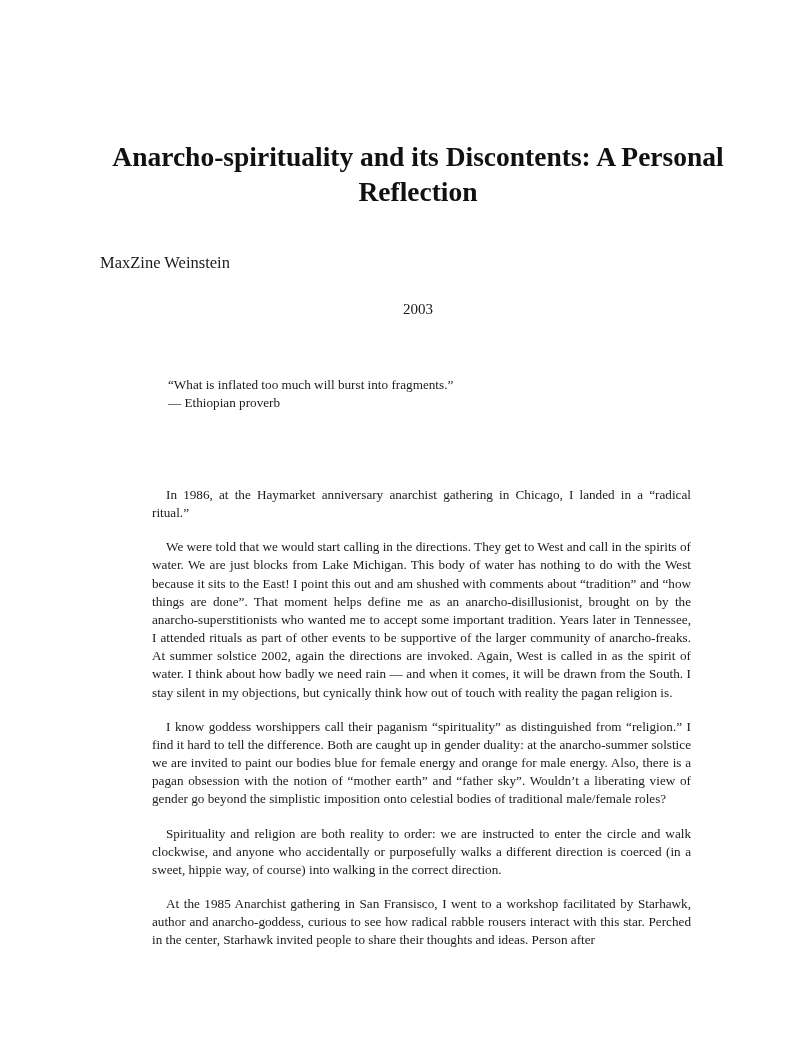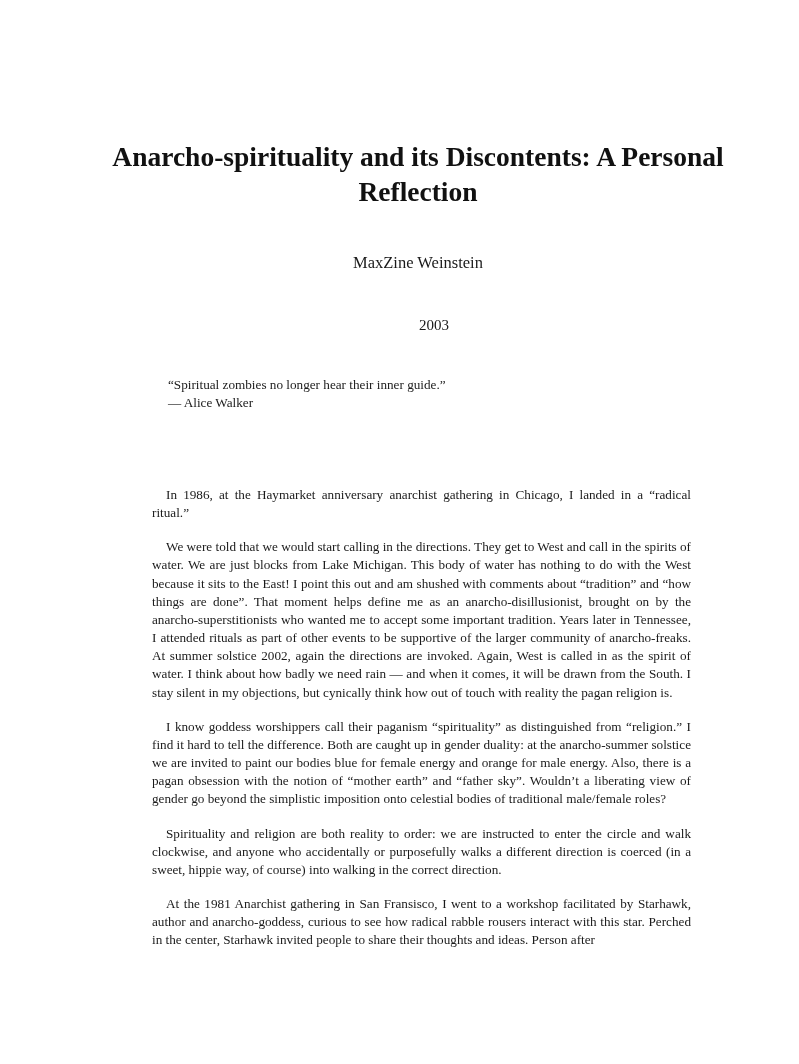--- a/index.html
+++ b/index.html
@@ -32,34 +32,33 @@
       font-size: 27.5px;
       line-height: 35px;
       color: #111111;
       margin: 0;
     }
     .author {
       position: absolute;
       left: 100px;
       width: 636px;
       top: 253px;
-      text-align: center;
       font-size: 16.5px;
       line-height: 20px;
       margin: 0;
     }
     .year {
       position: absolute;
       left: 100px;
       width: 636px;
       top: 299px;
       text-align: center;
       font-size: 15px;
       line-height: 20px;
-      margin: 16px;
+      margin: 0;
     }
     .epigraphs {
       position: absolute;
       left: 168px;
       top: 376px;
       width: 500px;
       font-size: 13.2px;
       line-height: 17.5px;
     }
     .epigraph {
@@ -86,25 +85,25 @@
 </head>
 <body>
 
 <div class="page">
   <h1 class="title">Anarcho-spirituality and its Discontents: A Personal Reflection</h1>
   <p class="author">MaxZine Weinstein</p>
   <p class="year">2003</p>
 
   <div class="epigraphs">
     <div class="epigraph">
-      <p>“Spiritual zombies no longer hear their inner guide.”</p>
-      <p>— Alice Walker</p>
+      <p>“What is inflated too much will burst into fragments.”</p>
+      <p>— Ethiopian proverb</p>
     </div>
   </div>
 
   <div class="body-text">
     <p>In 1986, at the Haymarket anniversary anarchist gathering in Chicago, I landed in a “radical ritual.”</p>
     <p>We were told that we would start calling in the directions. They get to West and call in the spirits of water. We are just blocks from Lake Michigan. This body of water has nothing to do with the West because it sits to the East! I point this out and am shushed with comments about “tradition” and “how things are done”. That moment helps define me as an anarcho-disillusionist, brought on by the anarcho-superstitionists who wanted me to accept some important tradition. Years later in Tennessee, I attended rituals as part of other events to be supportive of the larger community of anarcho-freaks. At summer solstice 2002, again the directions are invoked. Again, West is called in as the spirit of water. I think about how badly we need rain — and when it comes, it will be drawn from the South. I stay silent in my objections, but cynically think how out of touch with reality the pagan religion is.</p>
     <p>I know goddess worshippers call their paganism “spirituality” as distinguished from “religion.” I find it hard to tell the difference. Both are caught up in gender duality: at the anarcho-summer solstice we are invited to paint our bodies blue for female energy and orange for male energy. Also, there is a pagan obsession with the notion of “mother earth” and “father sky”. Wouldn’t a liberating view of gender go beyond the simplistic imposition onto celestial bodies of traditional male/female roles?</p>
     <p>Spirituality and religion are both reality to order: we are instructed to enter the circle and walk clockwise, and anyone who accidentally or purposefully walks a different direction is co­erced (in a sweet, hippie way, of course) into walking in the correct direction.</p>
-    <p>At the 1981 Anarchist gathering in San Fransisco, I went to a workshop facilitated by Starhawk, author and anarcho-goddess, curious to see how radical rabble rousers interact with this star. Perched in the center, Starhawk invited people to share their thoughts and ideas. Person after</p>
+    <p>At the 1985 Anarchist gathering in San Fransisco, I went to a workshop facilitated by Starhawk, author and anarcho-goddess, curious to see how radical rabble rousers interact with this star. Perched in the center, Starhawk invited people to share their thoughts and ideas. Person after</p>
   </div>
 </div>
 
 </body></html>

